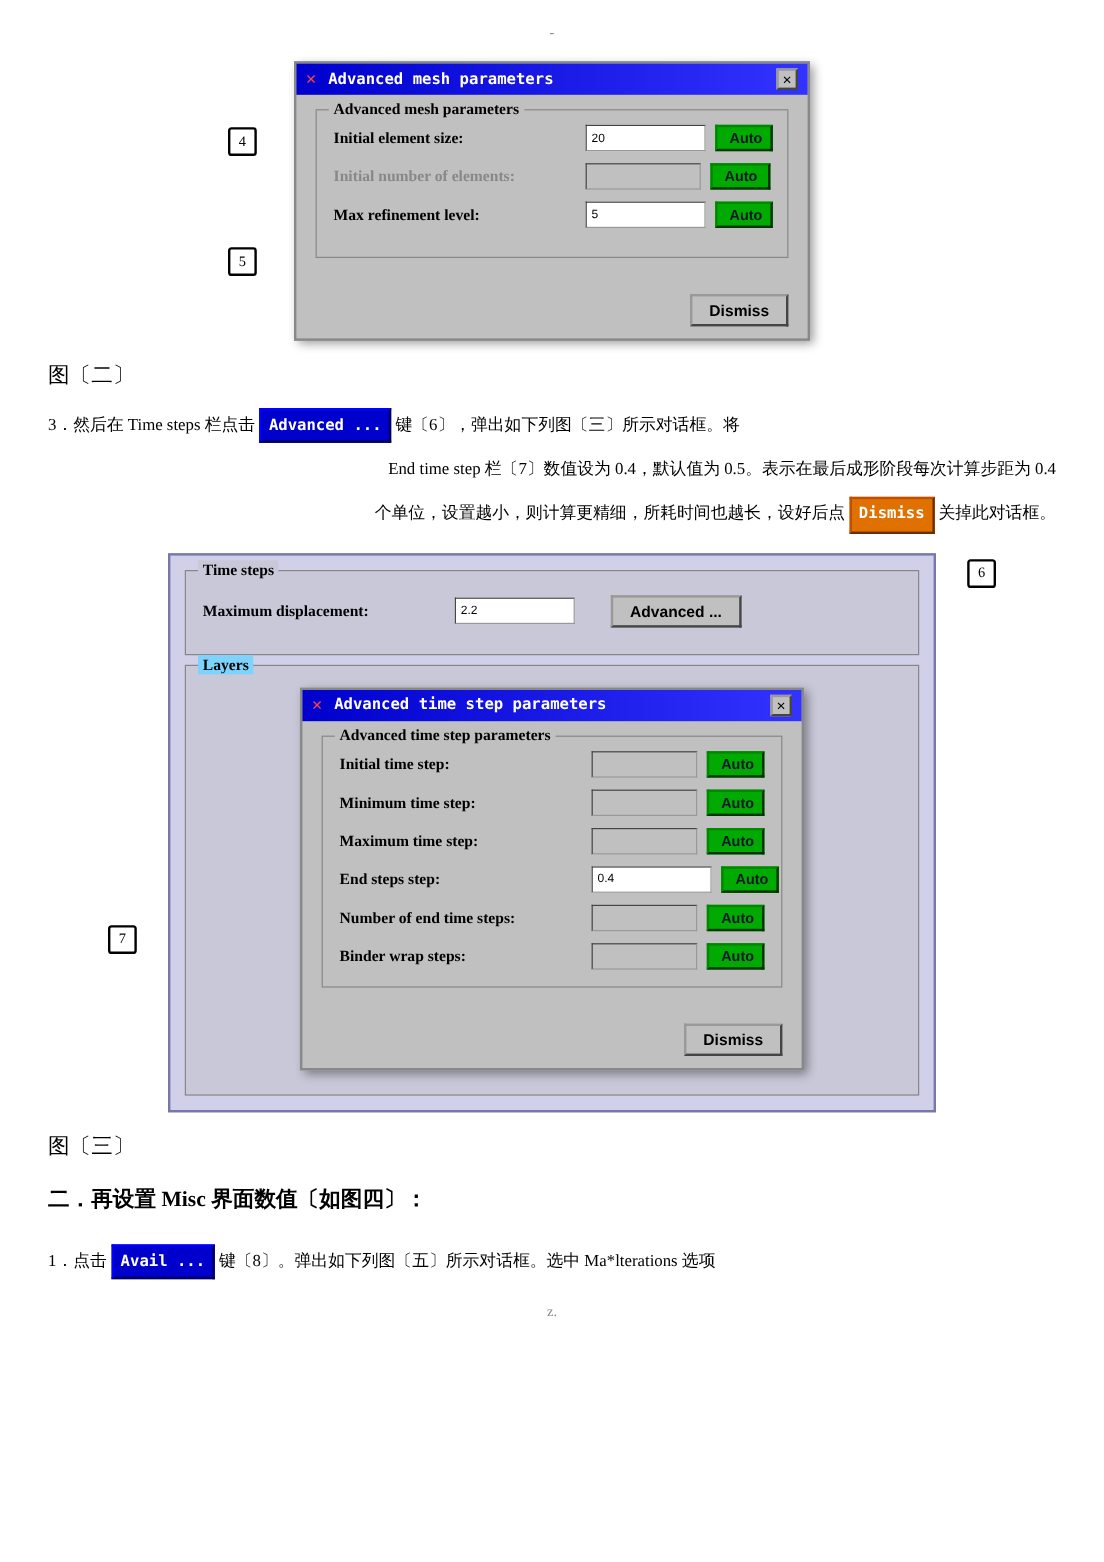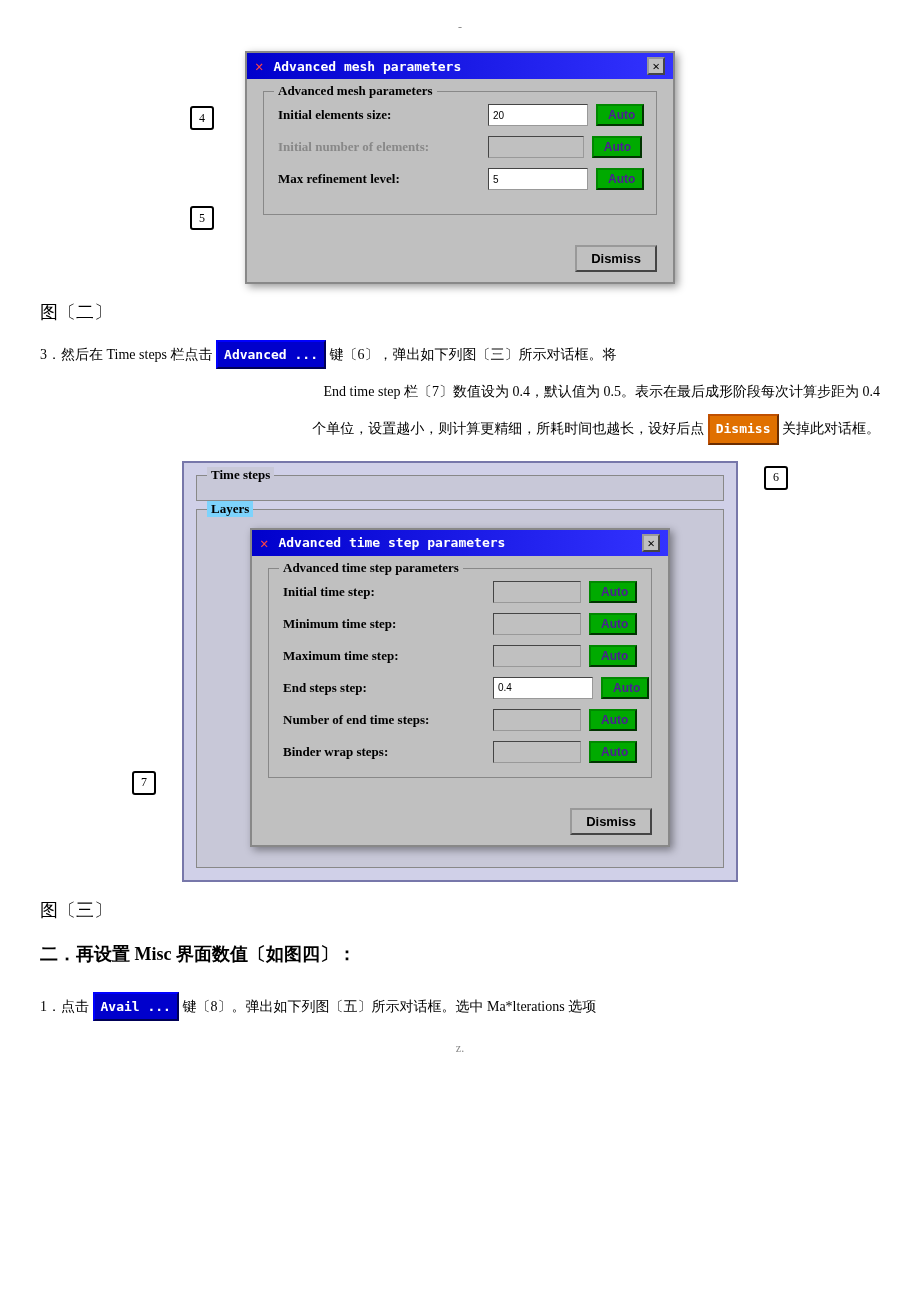--- a/index.html
+++ b/index.html
@@ -153,21 +153,21 @@
 
     .param-input-narrow {
       width: 100px;
       background: #c0c0c0;
       border: 1px inset #999;
       height: 22px;
     }
 
     .auto-btn {
       background: #00aa00;
-      color: #4c1d95;
+      color: #0f172a;
       border: 2px outset #008800;
       padding: 2px 10px;
       font-size: 12px;
       font-weight: bold;
       cursor: pointer;
       min-width: 48px;
     }
 
     .dismiss-btn {
       background: #c0c0c0;
@@ -193,21 +193,21 @@
     .fig3-outer {
       display: flex;
       justify-content: center;
       margin: 16px 0;
     }
 
     .fig3-container {
       background: #d0d0e8;
       border: 2px solid #7777aa;
       padding: 12px;
-      width: 556px;
+      width: 640px;
       position: relative;
     }
 
     .time-steps-group {
       border: 1px solid #888;
       padding: 12px 14px;
       margin-bottom: 8px;
       position: relative;
       background: #c8c8d8;
     }
@@ -290,21 +290,21 @@
           <span>Advanced mesh parameters</span>
         </div>
         <div class="dialog-close-btn">✕</div>
       </div>
 
       <div class="dialog-body">
         <div class="group-box">
           <span class="group-box-title">Advanced mesh parameters</span>
 
           <div class="param-row">
-            <span class="param-label">Initial elements size:</span>
+            <span class="param-label">Initial element size:</span>
             <input class="param-input" value="20" style="">
             <button class="auto-btn">Auto</button>
           </div>
 
           <div class="param-row">
             <span class="param-label" style="color:#888;">Initial number of elements:</span>
             <div class="param-input-narrow" style="margin-right:8px;"></div>
             <button class="auto-btn">Auto</button>
           </div>
 
@@ -347,20 +347,25 @@
     </div>
 
     <div class="annot-circle" style="right:-50px; top:5px; z-index:10;">
       <span>6</span>
     </div>
 
     <div class="fig3-container">
 
       <div class="time-steps-group">
         <span class="group-box-title" style="background:#c8c8d8;">Time steps</span>
+        <div class="param-row" style="margin-top:8px;">
+          <span class="param-label">Maximum displacement:</span>
+          <input class="param-input" value="2.2" style="margin-right: 30px;">
+          <button class="dismiss-btn">Advanced ...</button>
+        </div>
       </div>
 
       <div class="layers-group">
         <span class="group-box-title" style="background:#7dd3fc;">Layers</span>
         <div style="height:6px;"></div>
 
         <div class="advanced-time-dialog">
 
           <div class="dialog-titlebar">
             <div class="title-text">

